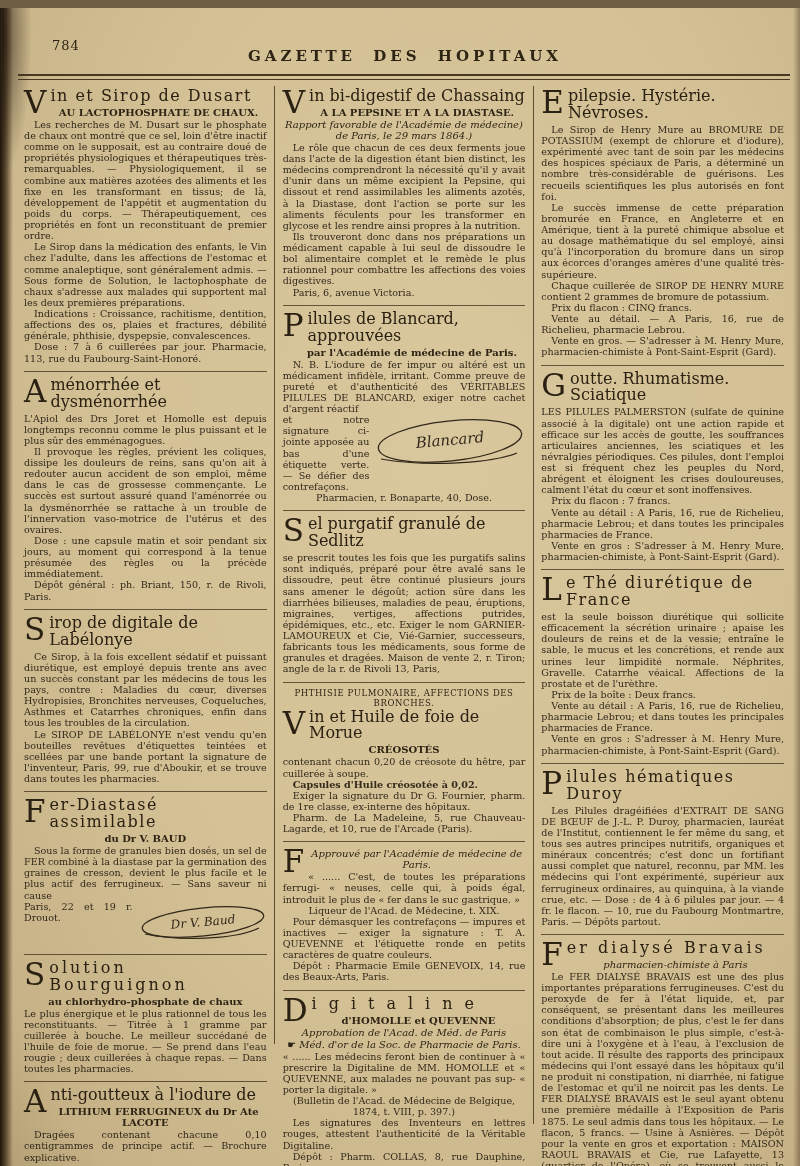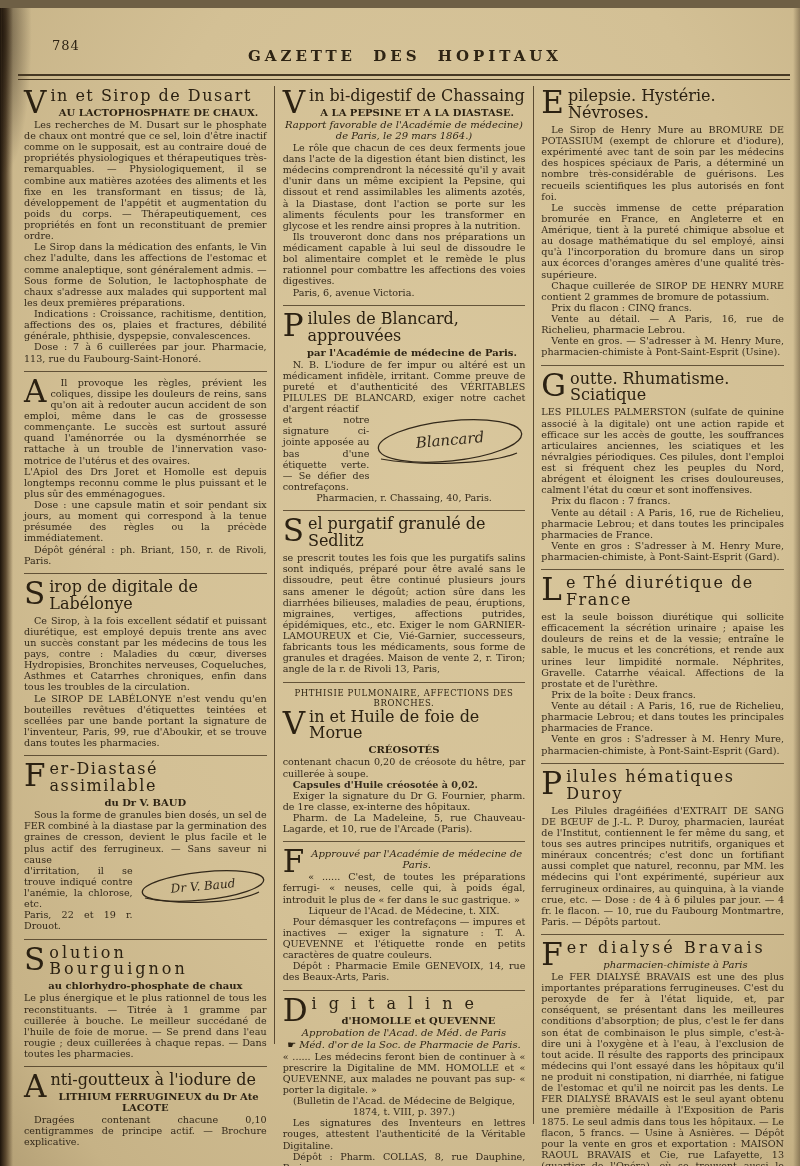--- a/index.html
+++ b/index.html
@@ -68,22 +68,23 @@
           <h2 class="headline semi"><span class="titlerest">in et Sirop de Dusart</span></h2>
           <div class="subhead bold"><span>AU LACTOPHOSPHATE DE CHAUX.</span></div>
           <p class="para ">Les recherches de M. Dusart sur le phosphate de chaux ont montré que ce sel, loin d'être inactif comme on le supposait, est au contraire doué de propriétés physiologiques et thérapeutiques très-remarquables. — Physiologiquement, il se combine aux matières azotées des aliments et les fixe en les transformant en tissus; de là, développement de l'appétit et augmentation du poids du corps. — Thérapeutiquement, ces propriétés en font un reconstituant de premier ordre.</p>
           <p class="para ">Le Sirop dans la médication des enfants, le Vin chez l'adulte, dans les affections de l'estomac et comme analeptique, sont généralement admis. — Sous forme de Solution, le lactophosphate de chaux s'adresse aux malades qui supportent mal les deux premières préparations.</p>
           <p class="para ">Indications : Croissance, rachitisme, dentition, affections des os, plaies et fractures, débilité générale, phthisie, dyspepsie, convalescences.</p>
           <p class="para ">Dose : 7 à 6 cuillerées par jour. Pharmacie, 113, rue du Faubourg-Saint-Honoré.</p>
           <div class="clear"></div>
         </article>
         <article class="ad">
           <span class="dropcap">A</span>
+          <h2 class="headline "><span class="titlerest">ménorrhée et dysménorrhée</span></h2>
+          <p class="para noindent">L'Apiol des Drs Joret et Homolle est depuis longtemps reconnu comme le plus puissant et le plus sûr des emménagogues.</p>
           <p class="para ">Il provoque les règles, prévient les coliques, dissipe les douleurs de reins, sans qu'on ait à redouter aucun accident de son emploi, même dans le cas de grossesse commençante. Le succès est surtout assuré quand l'aménorrée ou la dysménorrhée se rattache à un trouble de l'innervation vaso-motrice de l'utérus et des ovaires.</p>
-          <p class="para noindent">L'Apiol des Drs Joret et Homolle est depuis longtemps reconnu comme le plus puissant et le plus sûr des emménagogues.</p>
           <p class="para ">Dose : une capsule matin et soir pendant six jours, au moment qui correspond à la tenue présumée des règles ou la précède immédiatement.</p>
           <p class="para ">Dépôt général : ph. Briant, 150, r. de Rivoli, Paris.</p>
           <div class="clear"></div>
         </article>
         <article class="ad">
           <span class="dropcap">S</span>
           <h2 class="headline "><span class="titlerest">irop de digitale de Labélonye</span></h2>
           <p class="para ">Ce Sirop, à la fois excellent sédatif et puissant diurétique, est employé depuis trente ans avec un succès constant par les médecins de tous les pays, contre : Maladies du cœur, diverses Hydropisies, Bronchites nerveuses, Coqueluches, Asthmes et Catarrhes chroniques, enfin dans tous les troubles de la circulation.</p>
           <p class="para ">Le SIROP DE LABÉLONYE n'est vendu qu'en bouteilles revêtues d'étiquettes teintées et scellées par une bande portant la signature de l'inventeur, Paris, 99, rue d'Aboukir, et se trouve dans toutes les pharmacies.</p>
           <div class="clear"></div>
@@ -91,21 +92,20 @@
         <article class="ad">
           <span class="dropcap">F</span>
           <h2 class="headline semi"><span class="titlerest">er-Diastasé assimilable</span></h2>
           <div class="subhead bold"><span>du Dr V. BAUD</span></div>
           <p class="para ">Sous la forme de granules bien dosés, un sel de FER combiné à la diastase par la germination des graines de cresson, devient le plus facile et le plus actif des ferrugineux. — Sans saveur ni cause</p>
           <span class="sig"><svg width="128" height="40" viewBox="0 0 128 40">
               <ellipse cx="64" cy="20" rx="61" ry="14" fill="none" stroke="#32281a" stroke-width="1.3" transform="rotate(-6 64 20)"></ellipse>
               <path d="M6 32 C 38.4 39, 96 38, 120 26" fill="none" stroke="#32281a" stroke-width="1.2"></path>
               <text x="64" y="24" text-anchor="middle" font-size="12" font-style="italic" font-family="&quot;DejaVu Serif&quot;, serif" fill="#32281a" transform="rotate(-5 64 20)">Dr V. Baud</text>
             </svg></span>
-          <p class="para noindent">d'irritation, il se trouve indiqué contre l'anémie, la chlorose, etc.</p>
           <p class="para noindent">Paris, 22 et 19 r. Drouot.</p>
           <div class="clear"></div>
         </article>
         <article class="ad">
           <span class="dropcap">S</span>
           <h2 class="headline wide"><span class="titlerest">olution Bourguignon</span></h2>
           <div class="subhead bold"><span>au chlorhydro-phosphate de chaux</span></div>
           <p class="para noindent">Le plus énergique et le plus rationnel de tous les reconstituants. — Titrée à 1 gramme par cuillerée à bouche. Le meilleur succédané de l'huile de foie de morue. — Se prend dans l'eau rougie ; deux cuillerées à chaque repas. — Dans toutes les pharmacies.</p>
           <div class="clear"></div>
         </article>
@@ -132,21 +132,21 @@
           <span class="dropcap">P</span>
           <h2 class="headline "><span class="titlerest">ilules de Blancard, approuvées</span></h2>
           <div class="subhead bold-left"><span>par l'Académie de médecine de Paris.</span></div>
           <p class="para ">N. B. L'iodure de fer impur ou altéré est un médicament infidèle, irritant. Comme preuve de pureté et d'authenticité des VÉRITABLES PILULES DE BLANCARD, exiger notre cachet d'argent réactif</p>
           <span class="sig"><svg width="150" height="52" viewBox="0 0 150 52">
               <ellipse cx="75" cy="26" rx="72" ry="20" fill="none" stroke="#32281a" stroke-width="1.3" transform="rotate(-6 75 26)"></ellipse>
               <path d="M6 44 C 45 51, 112.5 50, 142 38" fill="none" stroke="#32281a" stroke-width="1.2"></path>
               <text x="75" y="30" text-anchor="middle" font-size="15" font-style="italic" font-family="&quot;DejaVu Serif&quot;, serif" fill="#32281a" transform="rotate(-5 75 26)">Blancard</text>
             </svg></span>
           <p class="para noindent italic">et notre signature ci-jointe apposée au bas d'une étiquette verte. — Se défier des contrefaçons.</p>
-          <p class="para center italic">Pharmacien, r. Chassaing, 40, Paris.</p>
+          <p class="para center italic">Pharmacien, r. Bonaparte, 40, Dose.</p>
           <div class="clear"></div>
         </article>
         <article class="ad">
           <span class="dropcap">S</span>
           <h2 class="headline "><span class="titlerest">el purgatif granulé de Sedlitz</span></h2>
           <p class="para noindent">se prescrit toutes les fois que les purgatifs salins sont indiqués, préparé pour être avalé sans le dissoudre, peut être continué plusieurs jours sans amener le dégoût; action sûre dans les diarrhées bilieuses, maladies de peau, éruptions, migraines, vertiges, affections putrides, épidémiques, etc., etc. Exiger le nom GARNIER-LAMOUREUX et Cie, Vié-Garnier, successeurs, fabricants tous les médicaments, sous forme de granules et dragées. Maison de vente 2, r. Tiron; angle de la r. de Rivoli 13, Paris,</p>
           <div class="clear"></div>
         </article>
         <article class="ad">
           <div class="kicker">PHTHISIE PULMONAIRE, AFFECTIONS DES BRONCHES.</div>
@@ -183,21 +183,21 @@
       </div>
     <div class="column">
         <article class="ad">
           <span class="dropcap">E</span>
           <h2 class="headline "><span class="titlerest">pilepsie. Hystérie. Névroses.</span></h2>
           <p class="para ">Le Sirop de Henry Mure au BROMURE DE POTASSIUM (exempt de chlorure et d'iodure), expérimenté avec tant de soin par les médecins des hospices spéciaux de Paris, a déterminé un nombre très-considérable de guérisons. Les recueils scientifiques les plus autorisés en font foi.</p>
           <p class="para ">Le succès immense de cette préparation bromurée en France, en Angleterre et en Amérique, tient à la pureté chimique absolue et au dosage mathématique du sel employé, ainsi qu'à l'incorporation du bromure dans un sirop aux écorces d'oranges amères d'une qualité très-supérieure.</p>
           <p class="para ">Chaque cuillerée de SIROP DE HENRY MURE contient 2 grammes de bromure de potassium.</p>
           <p class="para ">Prix du flacon : CINQ francs.</p>
           <p class="para ">Vente au détail. — A Paris, 16, rue de Richelieu, pharmacie Lebrou.</p>
-          <p class="para ">Vente en gros. — S'adresser à M. Henry Mure, pharmacien-chimiste à Pont-Saint-Esprit (Usine).</p>
+          <p class="para ">Vente en gros. — S'adresser à M. Henry Mure, pharmacien-chimiste à Pont-Saint-Esprit (Gard).</p>
           <div class="clear"></div>
         </article>
         <article class="ad">
           <span class="dropcap">G</span>
           <h2 class="headline "><span class="titlerest">outte. Rhumatisme. Sciatique</span></h2>
           <p class="para noindent">LES PILULES PALMERSTON (sulfate de quinine associé à la digitale) ont une action rapide et efficace sur les accès de goutte, les souffrances articulaires anciennes, les sciatiques et les névralgies périodiques. Ces pilules, dont l'emploi est si fréquent chez les peuples du Nord, abrégent et éloignent les crises douloureuses, calment l'état du cœur et sont inoffensives.</p>
           <p class="para ">Prix du flacon : 7 francs.</p>
           <p class="para ">Vente au détail : A Paris, 16, rue de Richelieu, pharmacie Lebrou; et dans toutes les principales pharmacies de France.</p>
           <p class="para ">Vente en gros : S'adresser à M. Henry Mure, pharmacien-chimiste, à Pont-Saint-Esprit (Gard).</p>
           <div class="clear"></div>

